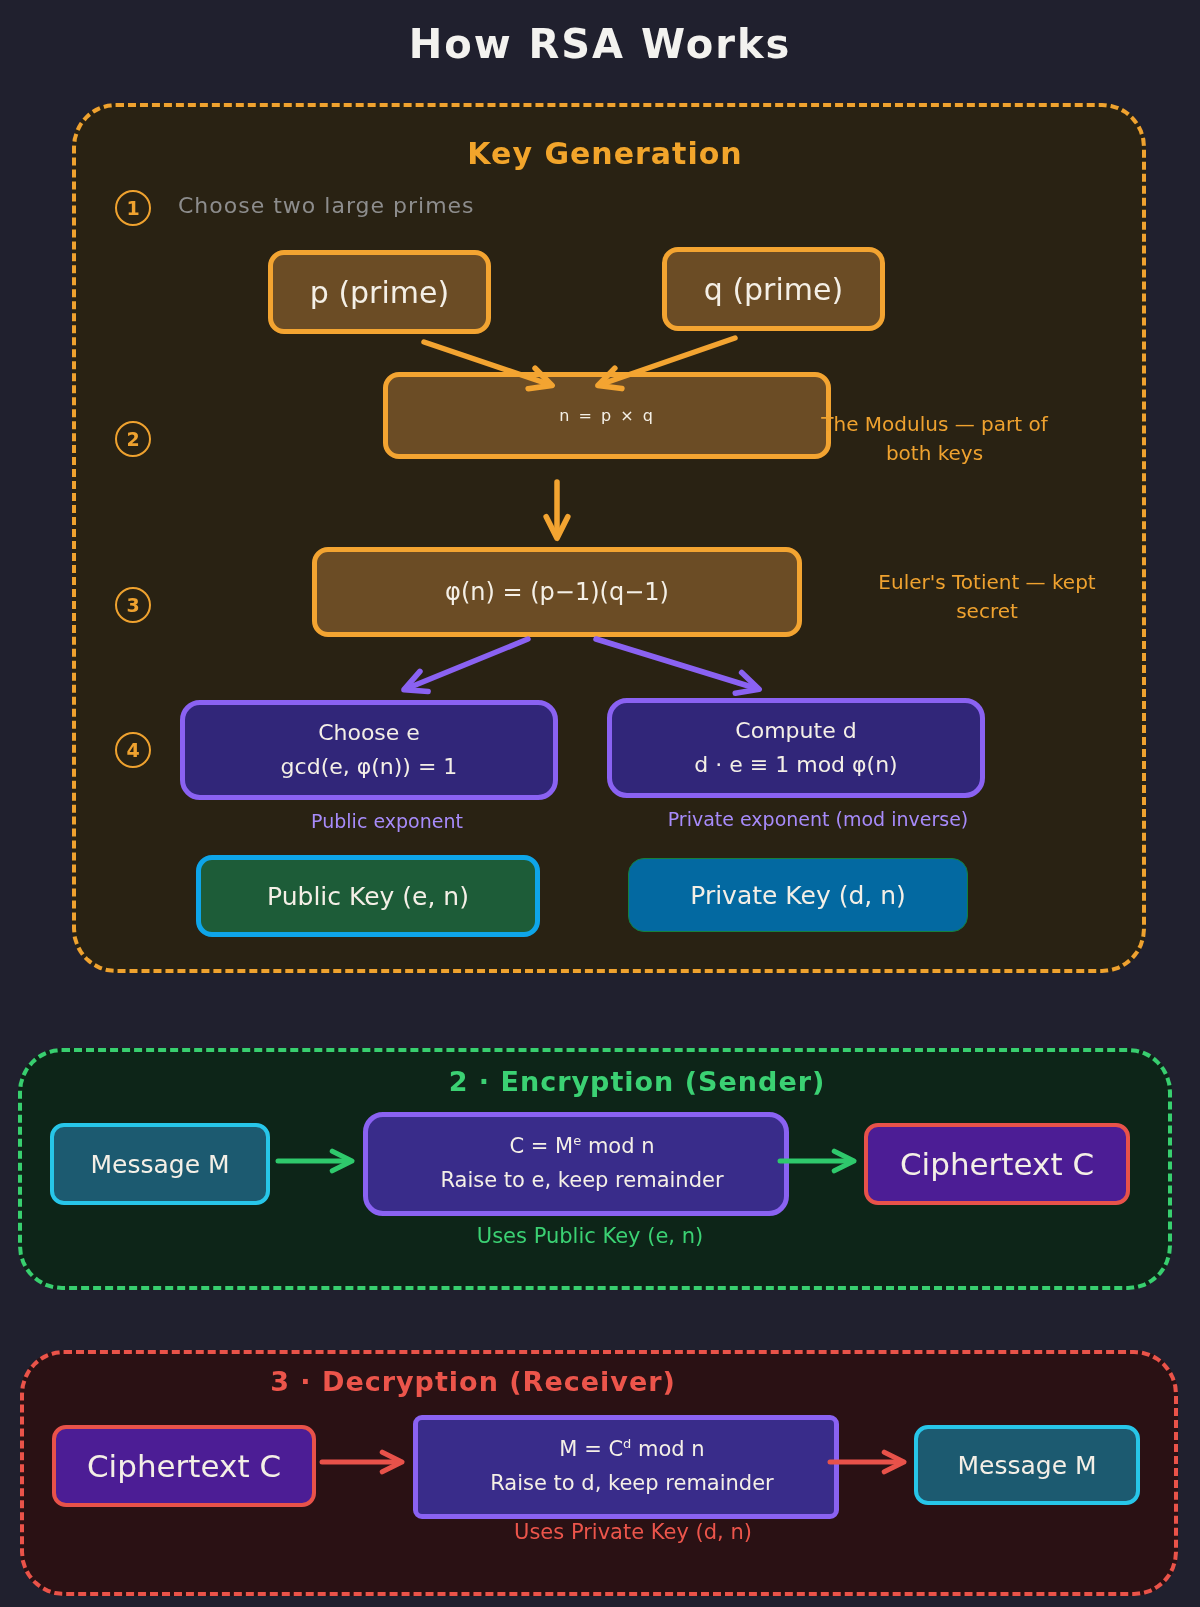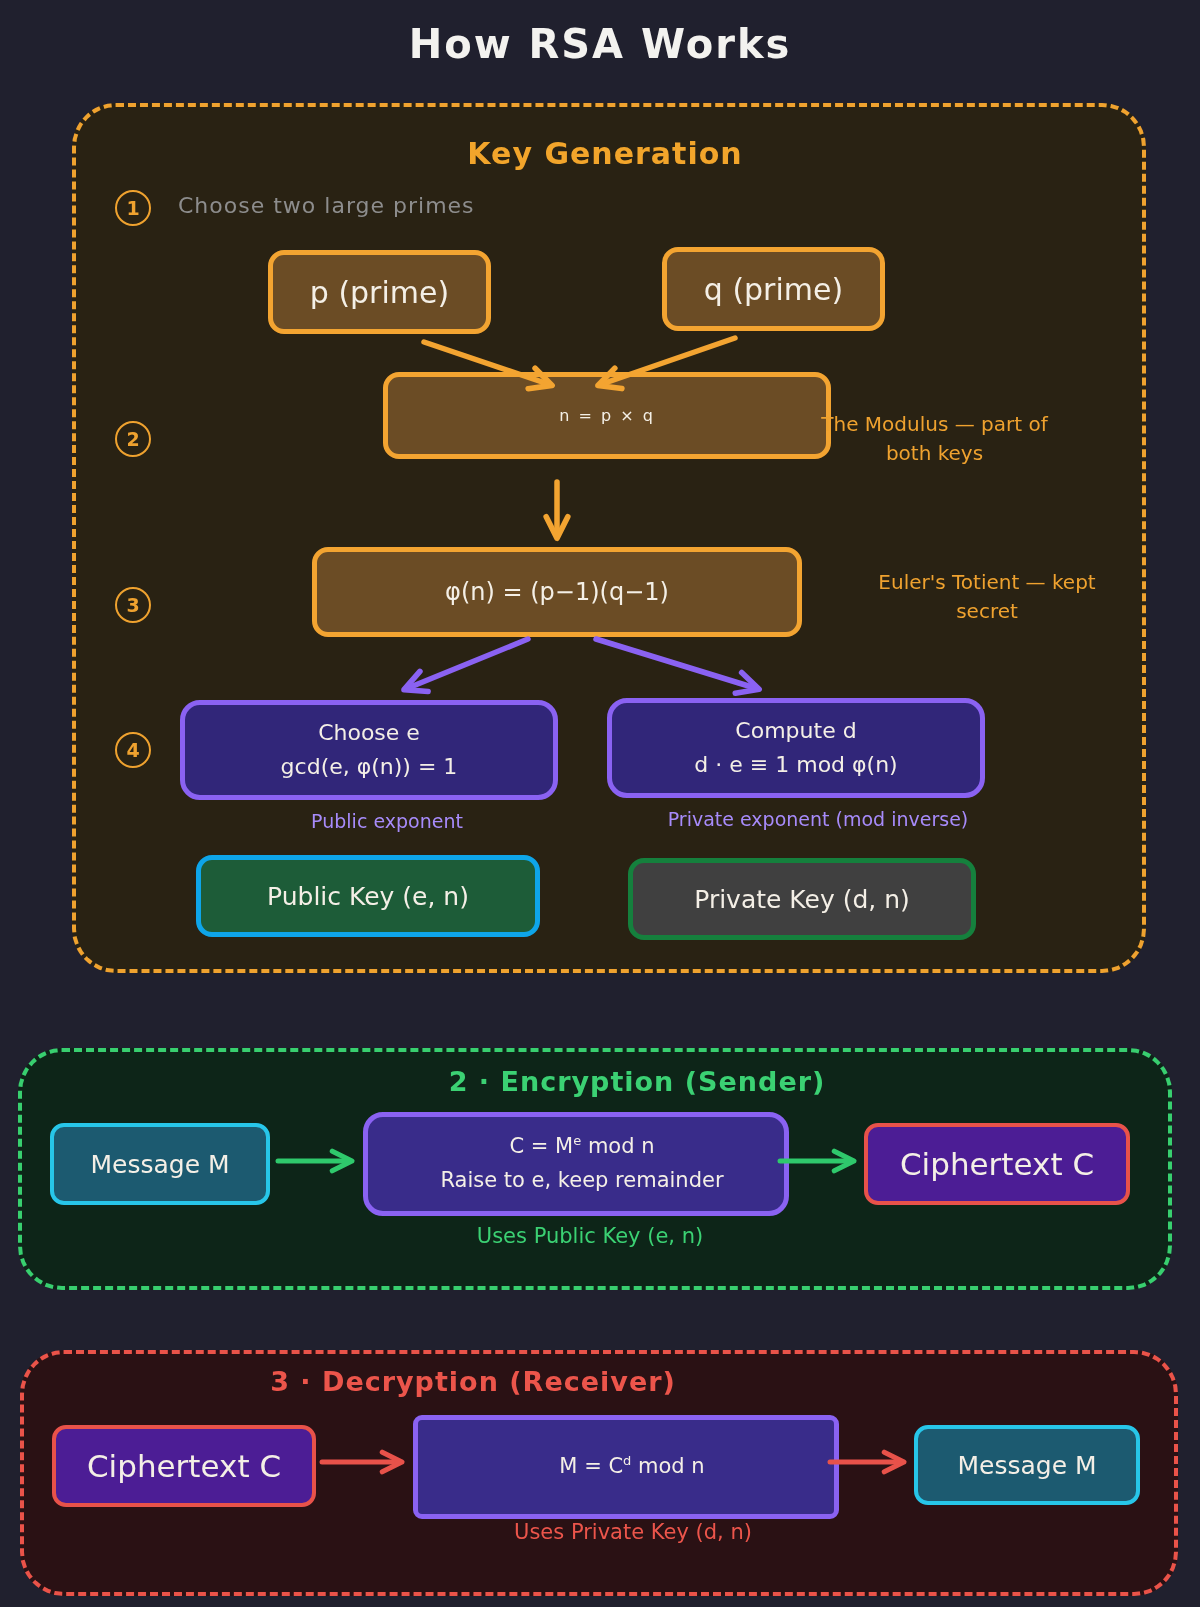--- a/index.html
+++ b/index.html
@@ -57,21 +57,21 @@
   #box-choose-e{left:180px;top:700px;width:368px;height:90px;}
   #box-compute-d{left:607px;top:698px;width:368px;height:90px;}
 
   .exp-label{font-size:19px;color:#a78bfa;}
   #public-exp-label{left:227px;top:810px;width:320px;}
   #private-exp-label{left:658px;top:808px;width:320px;}
 
   #box-pubkey{left:196px;top:855px;width:334px;height:72px;
     background:#1d5c38;border:5px solid #0ea5e9;border-radius:16px;font-size:25px;}
   #box-privkey{left:628px;top:858px;width:338px;height:72px;
-    background:#404040;border:5px solid #15803d;border-radius:16px;font-size:25px;}
+    background:#0369a1;border:1px solid #15803d;border-radius:16px;font-size:25px;}
 
   .side-note{font-size:20px;color:#efa22f;line-height:1.45;text-align:center;}
   #modulus-note{left:812px;top:410px;width:245px;}
   #totient-note{left:862px;top:568px;width:250px;}
 
   
   .teal-node{background:#1c5a70;border:4px solid #27c6e9;border-radius:14px;font-size:25px;}
   .red-node{background:#4c1d95;border:4px solid #e8524a;border-radius:14px;font-size:31px;}
   .formula-node{background:#392c8a;border:5px solid #8a62f2;border-radius:20px;
     font-size:21px;line-height:1.6;padding-left:12px;}
@@ -136,20 +136,21 @@
 </div>
 <div class="node red-node" id="box-cipher-enc">Ciphertext C</div>
 <div class="abs center" id="enc-caption">Uses Public Key (e, n)</div>
 
 <div class="panel" id="panel-dec"></div>
 <div class="abs center panel-title" id="dec-title">3 · Decryption (Receiver)</div>
 
 <div class="node red-node" id="box-cipher-dec">Ciphertext C</div>
 <div class="node formula-node" id="box-formula-dec">
   <span><span>M = C</span><sup>d</sup><span> mod n</span></span>
+  <span>Raise to d, keep remainder</span>
 </div>
 <div class="node teal-node" id="box-msg-dec">Message M</div>
 <div class="abs center" id="dec-caption">Uses Private Key (d, n)</div>
 
 <svg class="abs" id="arrow-layer" viewBox="0 0 1200 1607" xmlns="http://www.w3.org/2000/svg">
   <defs>
     <marker id="ah-orange" viewBox="0 0 14 14" refX="10" refY="7" markerWidth="5.5" markerHeight="5.5" orient="auto-start-reverse">
       <path d="M2,2 L12,7 L2,12" fill="none" stroke="#f3a431" stroke-width="2.6" stroke-linecap="round" stroke-linejoin="round"></path>
     </marker>
     <marker id="ah-purple" viewBox="0 0 14 14" refX="10" refY="7" markerWidth="5.5" markerHeight="5.5" orient="auto-start-reverse">

